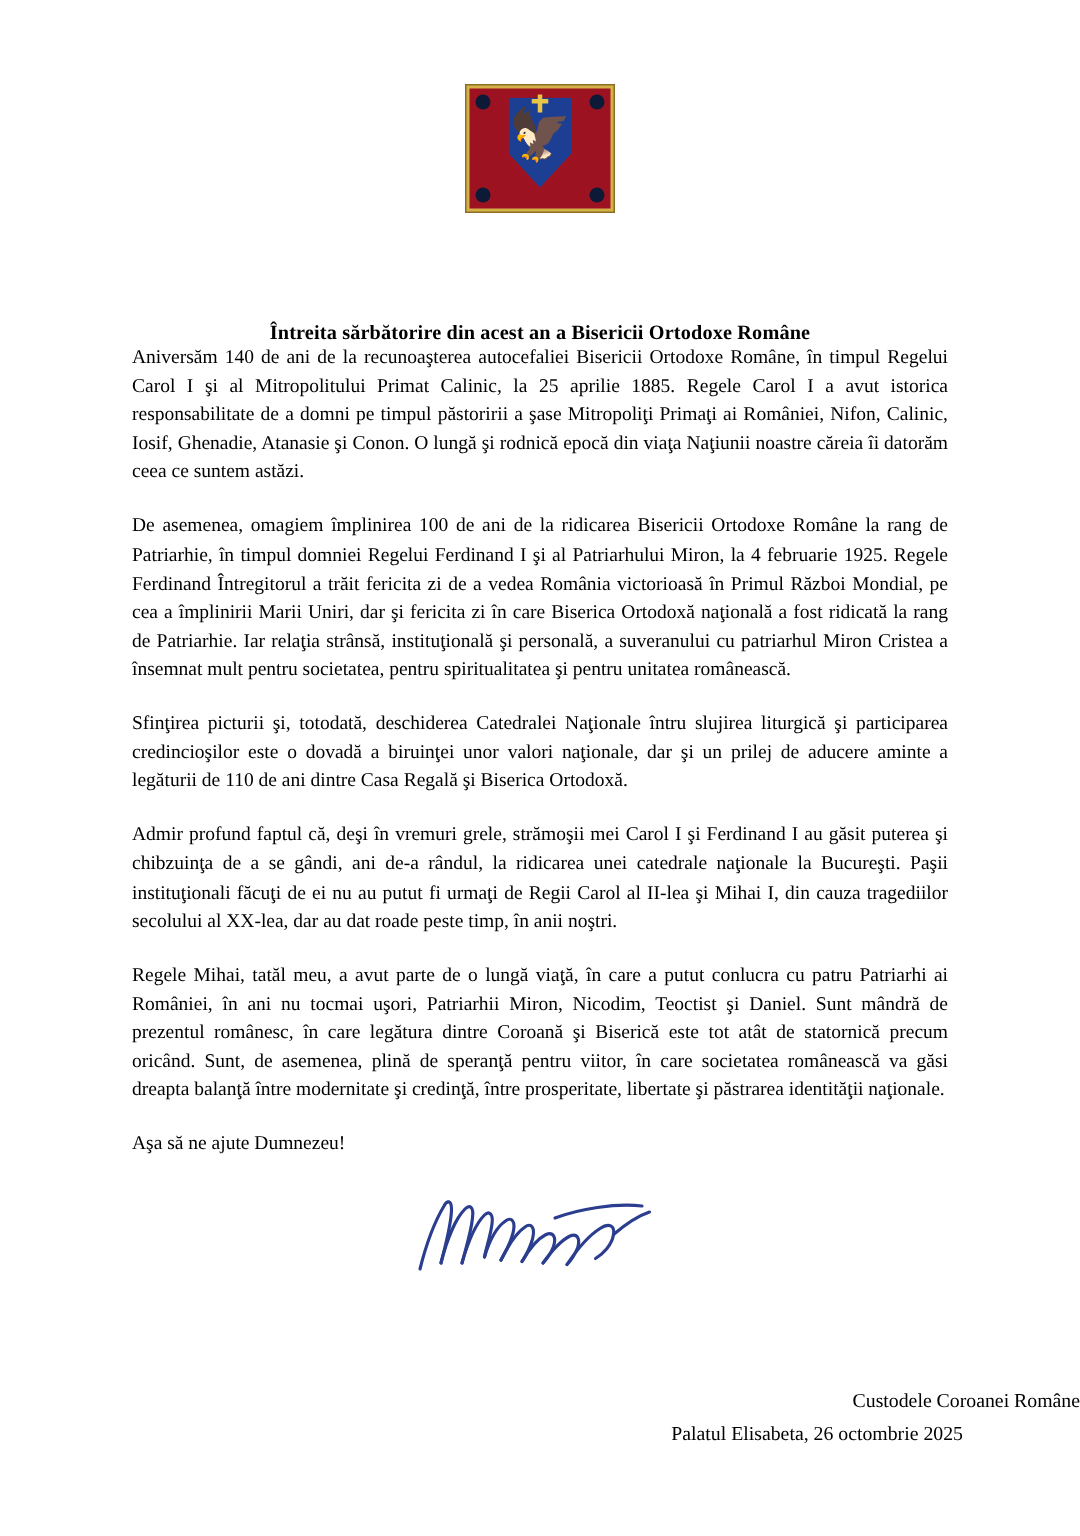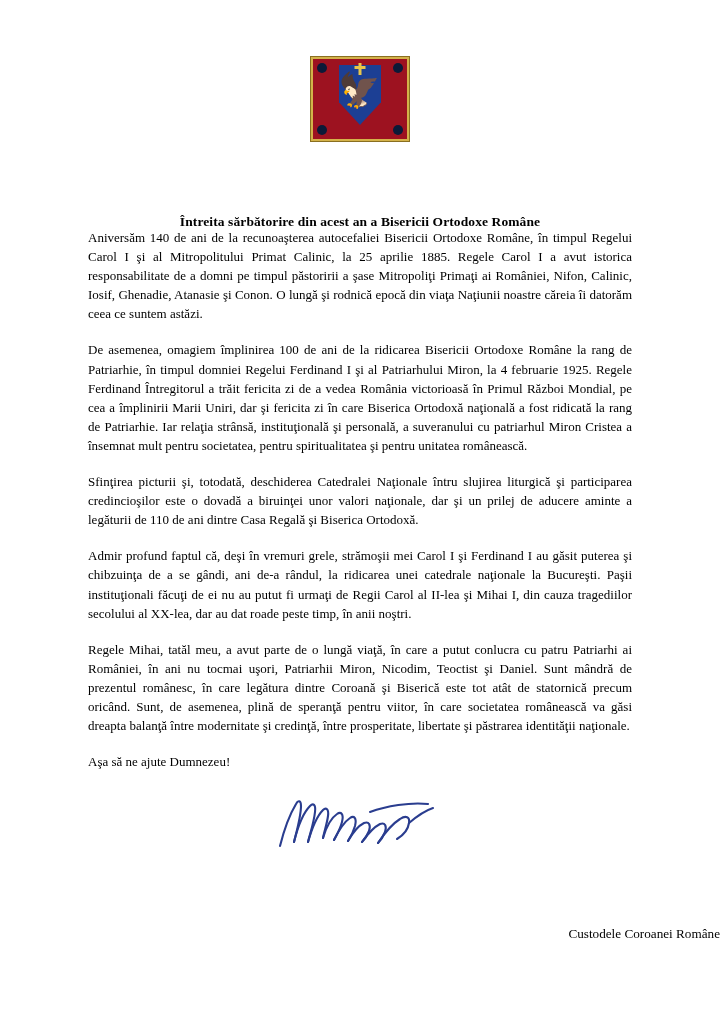--- a/index.html
+++ b/index.html
@@ -201,14 +201,15 @@
         <path d="M92 56 C97 49 104 41 110 38 C115 36 117 40 115 46 C113 51 110 55 108 57"></path>
         <path d="M108 57 C114 48 122 38 130 33 C136 29 140 31 139 37 C138 44 132 50 127 53"></path>
         <path d="M100 26 C116 20 140 16 158 18"></path>
         <path d="M139 37 C146 31 154 25 163 22"></path>
       </g>
     </svg>
   </div>
 
   <div class="sig-caption">Custodele Coroanei Române</div>
 
+  <div class="footer-place">Palatul Elisabeta, 26 octombrie 2025</div>
 
 </div>
 
 </body></html>

